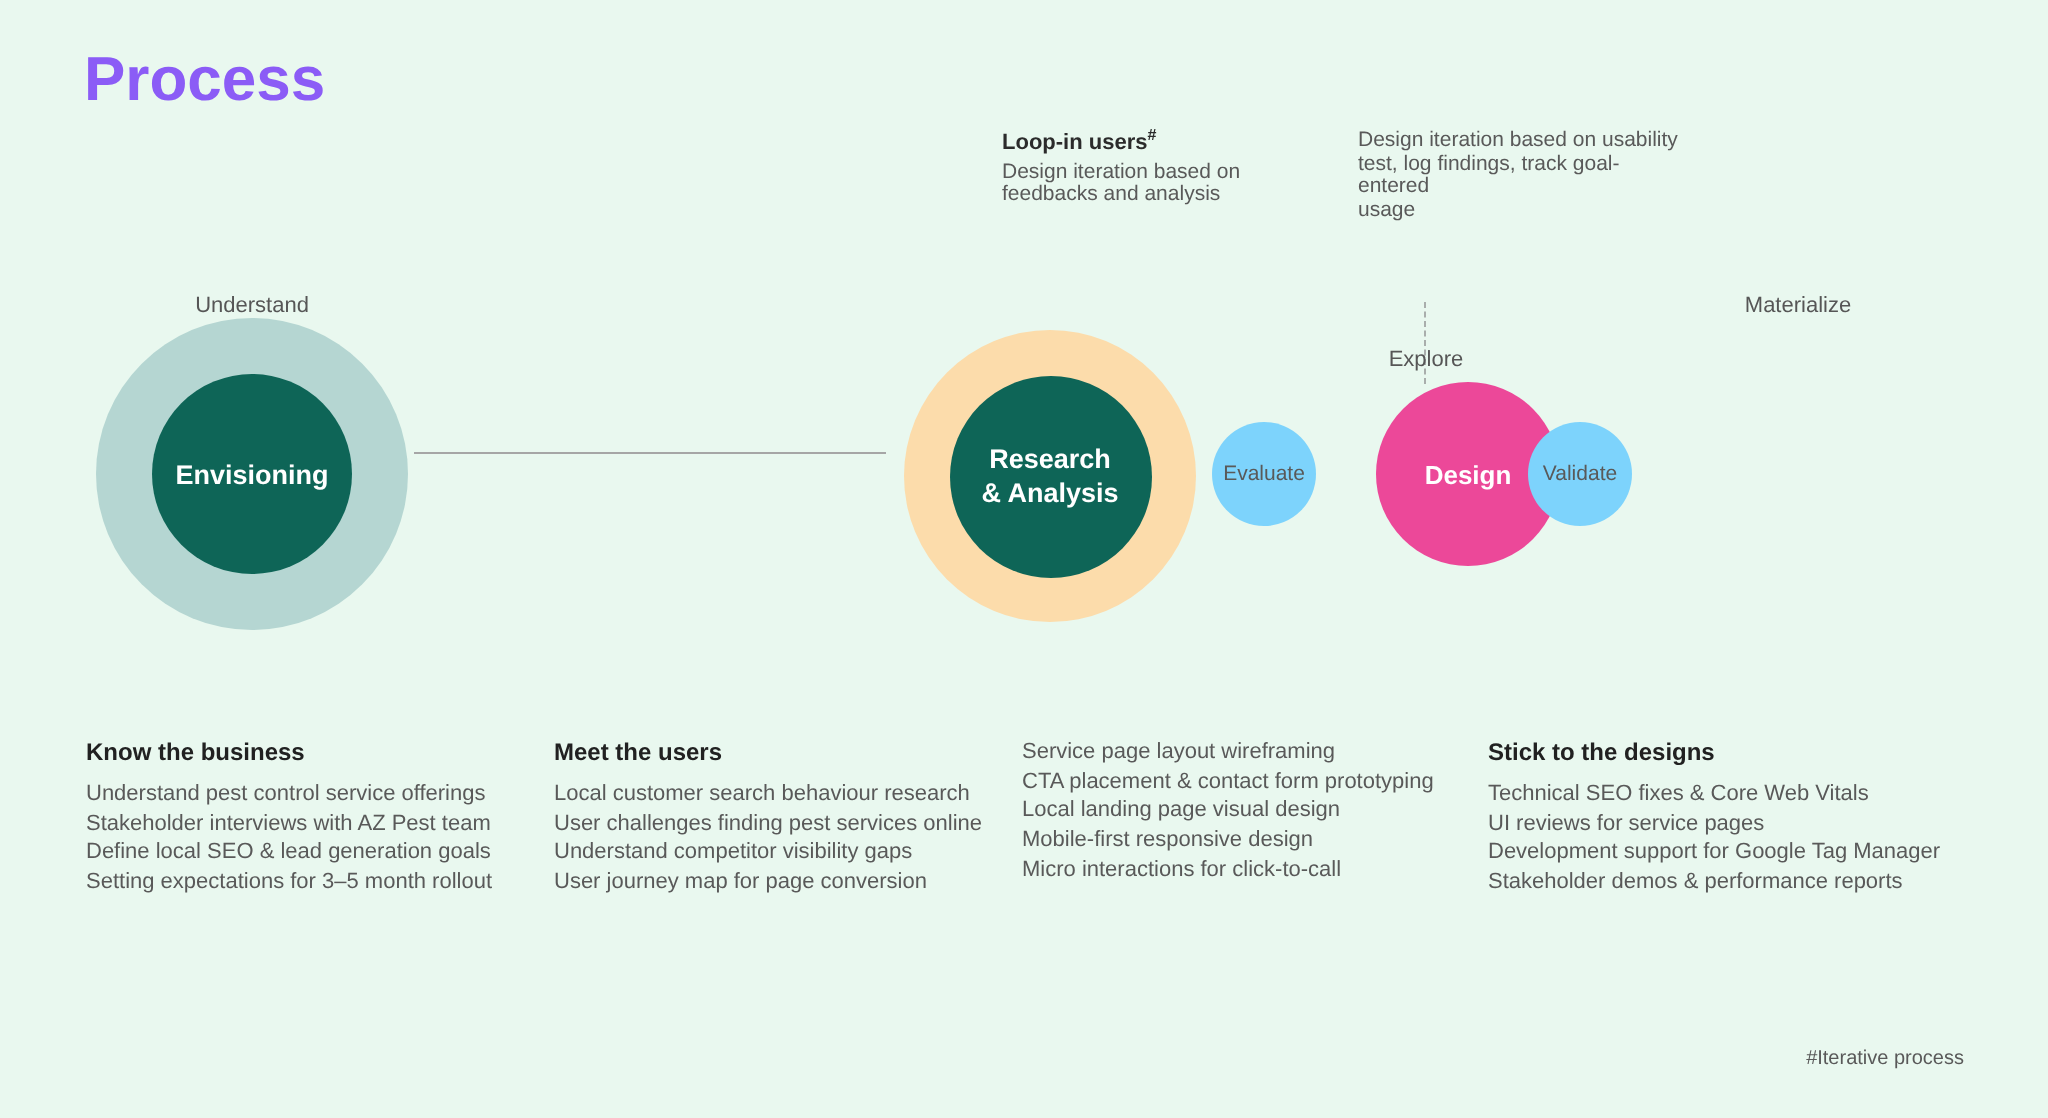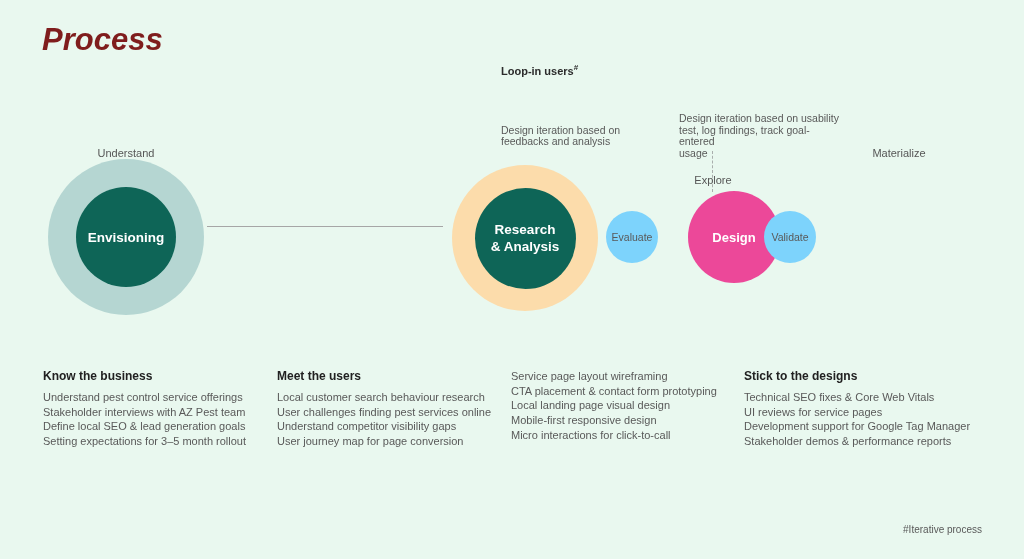--- a/index.html
+++ b/index.html
@@ -3,27 +3,27 @@
 <meta charset="utf-8">
 <style>
   html,body { margin:0; padding:0; }
   .canvas {
     position:relative; width:1024px; height:559px;
     background:#e9f8ef; overflow:hidden;
     font-family:"Liberation Sans", sans-serif;
   }
   .title {
     position:absolute; left:42px; top:22px;
-    font-size:31px; font-weight:700; color:#7f1d1d;font-style:italic;
+    font-size:31px; font-weight:700; color:#8b5cf6;
   }
   .anno { position:absolute; }
   .anno1 { left:501px; top:63px; width:170px; }
   .anno2 { left:679px; top:65px; width:160px; }
   .anno-head { font-size:11px; font-weight:700; color:#2b2b2b; margin-bottom:3px; }
-  .anno-body { font-size:10.5px; color:#595959; line-height:11.5px; white-space:pre-line;margin-top:48px; }
+  .anno-body { font-size:10.5px; color:#595959; line-height:11.5px; white-space:pre-line; }
   .mark { font-size:8px; }
   .phase-label { position:absolute; font-size:11px; color:#565656; text-align:center; }
   .phase-understand { left:48px; top:147px; width:156px; }
   .phase-explore { left:667px; top:174px; width:92px; }
   .phase-materialize { left:826px; top:147px; width:146px; }
   .hline { position:absolute; left:207px; top:226px; width:236px; height:1px; background:#a6a6a6; }
   .vdash { position:absolute; left:712px; top:151px; height:41px; width:0; border-left:1px dashed #a9aeac; }
   .ring { position:absolute; border-radius:50%; display:flex; align-items:center; justify-content:center; }
   .ring-env { left:48px; top:159px; width:156px; height:156px; background:#b5d6d2; }
   .ring-ra  { left:452px; top:165px; width:146px; height:146px; background:#fcdcab; }

